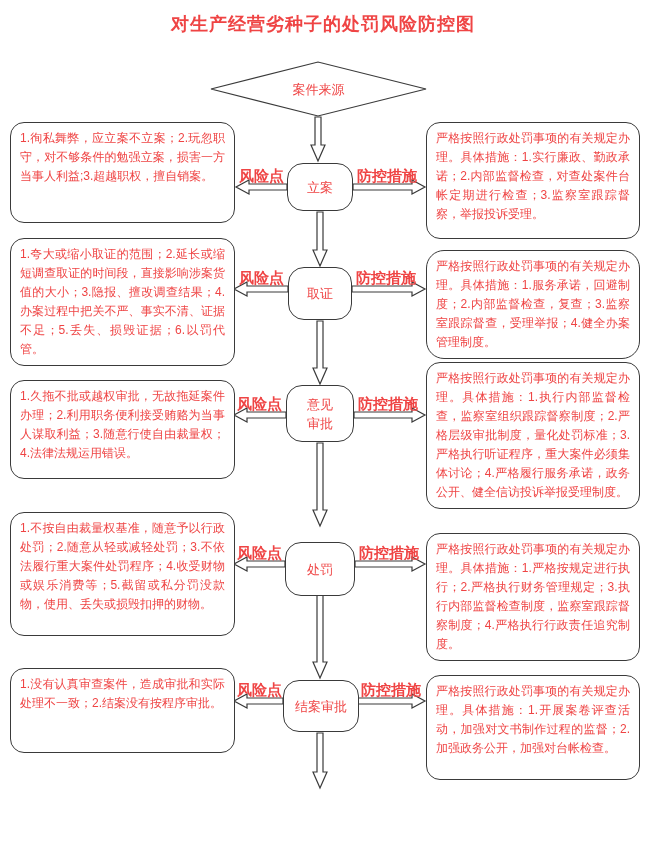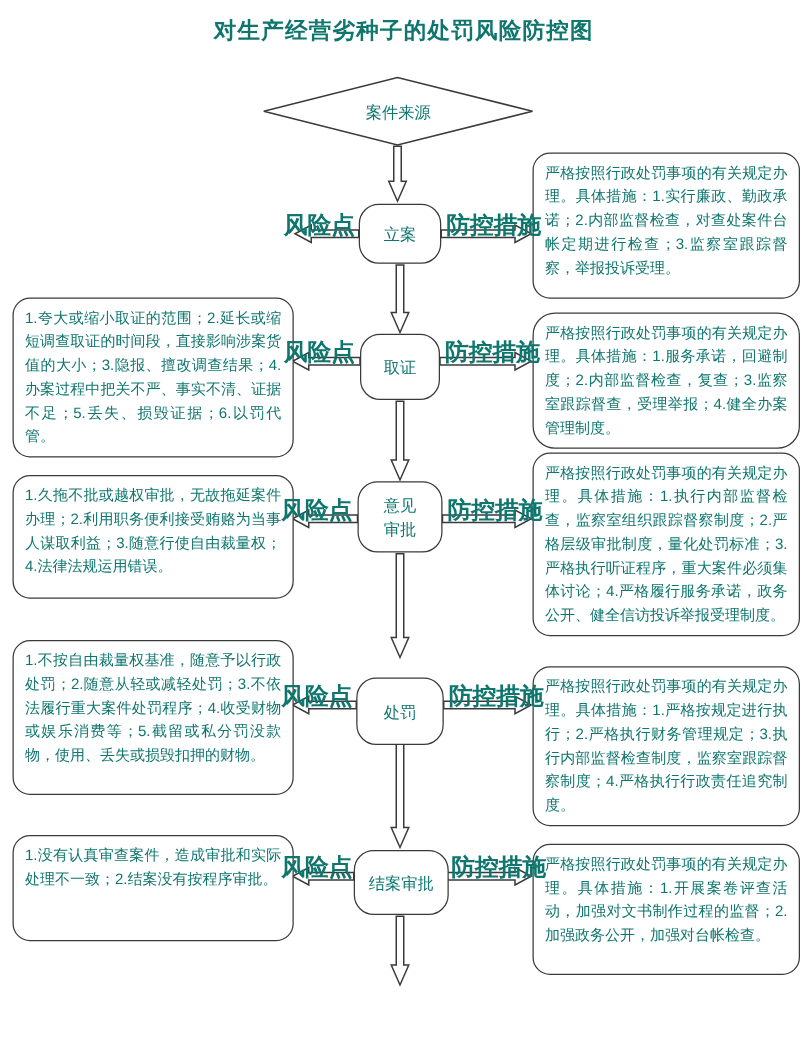--- a/index.html
+++ b/index.html
@@ -1,18 +1,18 @@
 <!DOCTYPE html>
 <html><head>
 <meta charset="utf-8">
 <style>
   html,body{margin:0;padding:0;background:#fff;}
   .page{
     position:relative;width:646px;height:848px;background:#fff;overflow:hidden;
-    font-family:"Liberation Sans",sans-serif;color:#0f766e;
+    font-family:"Liberation Sans",sans-serif;color:#ef4444;
   }
   .title{
     position:absolute;top:12px;left:0;width:100%;margin:0;
     text-align:center;font-size:18px;font-weight:bold;letter-spacing:1px;
   }
   svg.connectors{position:absolute;top:0;left:0;z-index:1;}
   svg.connectors path, svg.connectors polygon{fill:#fff;stroke:#3a3a3a;stroke-width:1.2;}
   .node-label{
     position:absolute;z-index:2;text-align:center;font-size:13px;
   }
@@ -22,21 +22,21 @@
     font-size:12px;line-height:19px;padding:6px 9px;text-align:justify;
   }
   .side{left:10px;width:225px;}
   .rightcol{left:426px;width:214px;}
   .cbox{
     position:absolute;z-index:2;box-sizing:border-box;
     border:1.2px solid #3a3a3a;border-radius:16px;background:#fff;
     display:flex;align-items:center;justify-content:center;
     font-size:13px;text-align:center;white-space:pre-line;line-height:19px;
   }
-  .albl{position:absolute;z-index:3;font-weight:bold;font-size:19px;white-space:nowrap;}
+  .albl{position:absolute;z-index:3;font-weight:bold;font-size:15px;white-space:nowrap;}
   .albl.risk{text-align:right;width:58px;}
 
   #diamond-label{left:258px;top:81px;width:121px;}
 
   #lbox0{top:122px;min-height:101px;}
   #lbox1{top:238px;min-height:121px;}
   #lbox2{top:380px;min-height:99px;}
   #lbox3{top:512px;min-height:124px;}
   #lbox4{top:668px;min-height:85px;}
 
@@ -85,20 +85,21 @@
 
     <path d="M353 184 H412 V180 L425 187 L412 194 V190 H353 Z"></path>
     <path d="M352 286 H412 V282 L425 289 L412 296 V292 H352 Z"></path>
     <path d="M354 412 H412 V408 L425 415 L412 422 V418 H354 Z"></path>
     <path d="M355 561 H412 V557 L425 564 L412 571 V567 H355 Z"></path>
     <path d="M357 698 H412 V694 L425 701 L412 708 V704 H357 Z"></path>
   </svg>
 
   <div class="node-label" id="diamond-label">案件来源</div>
 
+  <div class="box side" id="lbox0">1.徇私舞弊，应立案不立案；2.玩忽职守，对不够条件的勉强立案，损害一方当事人利益;3.超越职权，擅自销案。</div>
   <div class="albl risk" id="risk0">风险点</div>
   <div class="cbox" id="cbox0">立案</div>
   <div class="albl" id="ctl0">防控措施</div>
   <div class="box rightcol" id="rbox0">严格按照行政处罚事项的有关规定办理。具体措施：1.实行廉政、勤政承诺；2.内部监督检查，对查处案件台帐定期进行检查；3.监察室跟踪督察，举报投诉受理。</div>
 
   <div class="box side" id="lbox1">1.夸大或缩小取证的范围；2.延长或缩短调查取证的时间段，直接影响涉案货值的大小；3.隐报、擅改调查结果；4.办案过程中把关不严、事实不清、证据不足；5.丢失、损毁证据；6.以罚代管。</div>
   <div class="albl risk" id="risk1">风险点</div>
   <div class="cbox" id="cbox1">取证</div>
   <div class="albl" id="ctl1">防控措施</div>
   <div class="box rightcol" id="rbox1">严格按照行政处罚事项的有关规定办理。具体措施：1.服务承诺，回避制度；2.内部监督检查，复查；3.监察室跟踪督查，受理举报；4.健全办案管理制度。</div>

